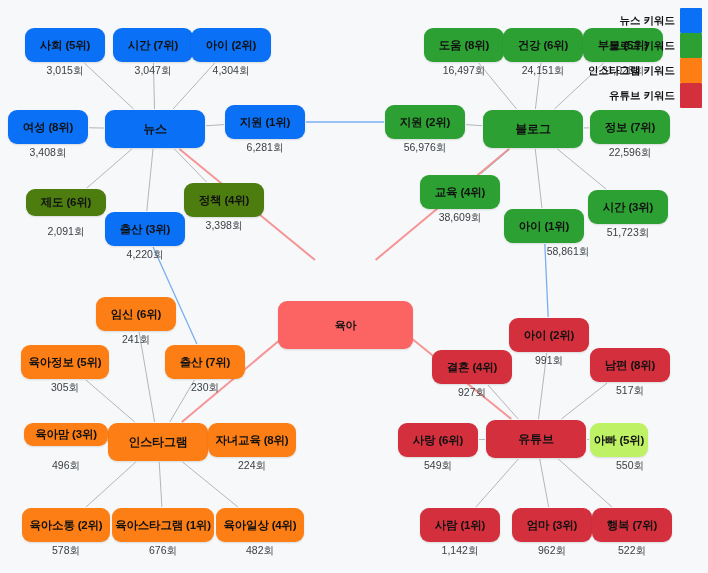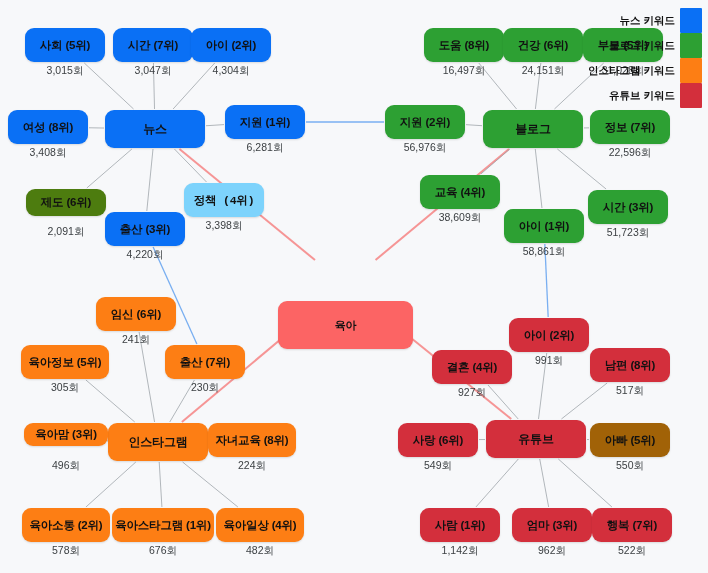--- a/index.html
+++ b/index.html
@@ -112,37 +112,37 @@
       <div class="node" style="left: 191px; top: 28px; width: 80px; height: 34px; background: rgb(10, 112, 245);">아이 (2위)</div>
       <div class="count" style="left: 171px; top: 64px; width: 120px; color: rgb(60, 64, 67);">4,304회</div>
       <div class="node" style="left: 8px; top: 110px; width: 80px; height: 34px; background: rgb(10, 112, 245);">여성 (8위)</div>
       <div class="count" style="left: -12px; top: 146px; width: 120px; color: rgb(60, 64, 67);">3,408회</div>
       <div class="node" style="left: 225px; top: 105px; width: 80px; height: 34px; background: rgb(10, 112, 245);">지원 (1위)</div>
       <div class="count" style="left: 205px; top: 141px; width: 120px; color: rgb(60, 64, 67);">6,281회</div>
       <div class="node" style="left: 26px; top: 189px; width: 80px; height: 27px; background: #4d7c0f;">제도 (6위)</div>
       <div class="count" style="left: 6px; top: 225px; width: 120px; color: rgb(60, 64, 67);">2,091회</div>
       <div class="node" style="left: 105px; top: 212px; width: 80px; height: 34px; background: rgb(10, 112, 245);">출산 (3위)</div>
       <div class="count" style="left: 85px; top: 248px; width: 120px; color: rgb(60, 64, 67);">4,220회</div>
-      <div class="node" style="left: 184px; top: 183px; width: 80px; height: 34px; background: #7dd3fc; font-family: Liberation Mono, monospace;">정책 (4위)</div>
+      <div class="node" style="left: 184px; top: 183px; width: 80px; height: 34px; background: #4d7c0f;">정책 (4위)</div>
       <div class="count" style="left: 164px; top: 219px; width: 120px; color: rgb(60, 64, 67);">3,398회</div>
       <div class="node hub" style="left: 483px; top: 110px; width: 100px; height: 38px; background: rgb(45, 160, 51);">블로그</div>
       <div class="node" style="left: 424px; top: 28px; width: 80px; height: 34px; background: rgb(45, 160, 51);">도움 (8위)</div>
       <div class="count" style="left: 404px; top: 64px; width: 120px; color: rgb(60, 64, 67);">16,497회</div>
       <div class="node" style="left: 503px; top: 28px; width: 80px; height: 34px; background: rgb(45, 160, 51);">건강 (6위)</div>
       <div class="count" style="left: 483px; top: 64px; width: 120px; color: rgb(60, 64, 67);">24,151회</div>
       <div class="node" style="left: 583px; top: 28px; width: 80px; height: 34px; background: rgb(45, 160, 51);">부모 (5위)</div>
       <div class="count" style="left: 563px; top: 64px; width: 120px; color: rgb(60, 64, 67);">31,028회</div>
       <div class="node" style="left: 385px; top: 105px; width: 80px; height: 34px; background: rgb(45, 160, 51);">지원 (2위)</div>
       <div class="count" style="left: 365px; top: 141px; width: 120px; color: rgb(60, 64, 67);">56,976회</div>
       <div class="node" style="left: 590px; top: 110px; width: 80px; height: 34px; background: rgb(45, 160, 51);">정보 (7위)</div>
       <div class="count" style="left: 570px; top: 146px; width: 120px; color: rgb(60, 64, 67);">22,596회</div>
       <div class="node" style="left: 420px; top: 175px; width: 80px; height: 34px; background: rgb(45, 160, 51);">교육 (4위)</div>
       <div class="count" style="left: 400px; top: 211px; width: 120px; color: rgb(60, 64, 67);">38,609회</div>
       <div class="node" style="left: 504px; top: 209px; width: 80px; height: 34px; background: rgb(45, 160, 51);">아이 (1위)</div>
-      <div class="count" style="left: 484px; top: 245px; width: 120px; color: rgb(60, 64, 67);">58,861회</div>
+      <div class="count" style="left: 508px; top: 245px; width: 120px; color: rgb(60, 64, 67);">58,861회</div>
       <div class="node" style="left: 588px; top: 190px; width: 80px; height: 34px; background: rgb(45, 160, 51);">시간 (3위)</div>
       <div class="count" style="left: 568px; top: 226px; width: 120px; color: rgb(60, 64, 67);">51,723회</div>
       <div class="node hub" style="left: 108px; top: 423px; width: 100px; height: 38px; background: rgb(253, 126, 20);">인스타그램</div>
       <div class="node" style="left: 96px; top: 297px; width: 80px; height: 34px; background: rgb(253, 126, 20);">임신 (6위)</div>
       <div class="count" style="left: 76px; top: 333px; width: 120px; color: rgb(60, 64, 67);">241회</div>
       <div class="node" style="left: 21px; top: 345px; width: 88px; height: 34px; background: rgb(253, 126, 20);">육아정보 (5위)</div>
       <div class="count" style="left: 1px; top: 381px; width: 128px; color: rgb(60, 64, 67);">305회</div>
       <div class="node" style="left: 165px; top: 345px; width: 80px; height: 34px; background: rgb(253, 126, 20);">출산 (7위)</div>
       <div class="count" style="left: 145px; top: 381px; width: 120px; color: rgb(60, 64, 67);">230회</div>
       <div class="node" style="left: 24px; top: 423px; width: 84px; height: 23px; background: rgb(253, 126, 20);">육아맘 (3위)</div>
@@ -157,21 +157,21 @@
       <div class="count" style="left: 196px; top: 544px; width: 128px; color: rgb(60, 64, 67);">482회</div>
       <div class="node hub" style="left: 486px; top: 420px; width: 100px; height: 38px; background: rgb(211, 47, 60);">유튜브</div>
       <div class="node" style="left: 509px; top: 318px; width: 80px; height: 34px; background: rgb(211, 47, 60);">아이 (2위)</div>
       <div class="count" style="left: 489px; top: 354px; width: 120px; color: rgb(60, 64, 67);">991회</div>
       <div class="node" style="left: 590px; top: 348px; width: 80px; height: 34px; background: rgb(211, 47, 60);">남편 (8위)</div>
       <div class="count" style="left: 570px; top: 384px; width: 120px; color: rgb(60, 64, 67);">517회</div>
       <div class="node" style="left: 432px; top: 350px; width: 80px; height: 34px; background: rgb(211, 47, 60);">결혼 (4위)</div>
       <div class="count" style="left: 412px; top: 386px; width: 120px; color: rgb(60, 64, 67);">927회</div>
       <div class="node" style="left: 398px; top: 423px; width: 80px; height: 34px; background: rgb(211, 47, 60);">사랑 (6위)</div>
       <div class="count" style="left: 378px; top: 459px; width: 120px; color: rgb(60, 64, 67);">549회</div>
-      <div class="node" style="left: 590px; top: 423px; width: 80px; height: 34px; background: #a16207;">아빠 (5위)</div>
+      <div class="node" style="left: 590px; top: 423px; width: 58px; height: 34px; background: #bef264;">아빠 (5위)</div>
       <div class="count" style="left: 570px; top: 459px; width: 120px; color: rgb(60, 64, 67);">550회</div>
       <div class="node" style="left: 420px; top: 508px; width: 80px; height: 34px; background: rgb(211, 47, 60);">사람 (1위)</div>
       <div class="count" style="left: 400px; top: 544px; width: 120px; color: rgb(60, 64, 67);">1,142회</div>
       <div class="node" style="left: 512px; top: 508px; width: 80px; height: 34px; background: rgb(211, 47, 60);">엄마 (3위)</div>
       <div class="count" style="left: 492px; top: 544px; width: 120px; color: rgb(60, 64, 67);">962회</div>
       <div class="node" style="left: 592px; top: 508px; width: 80px; height: 34px; background: rgb(211, 47, 60);">행복 (7위)</div>
       <div class="count" style="left: 572px; top: 544px; width: 120px; color: rgb(60, 64, 67);">522회</div>
     </div>
 
   <div id="legend">

